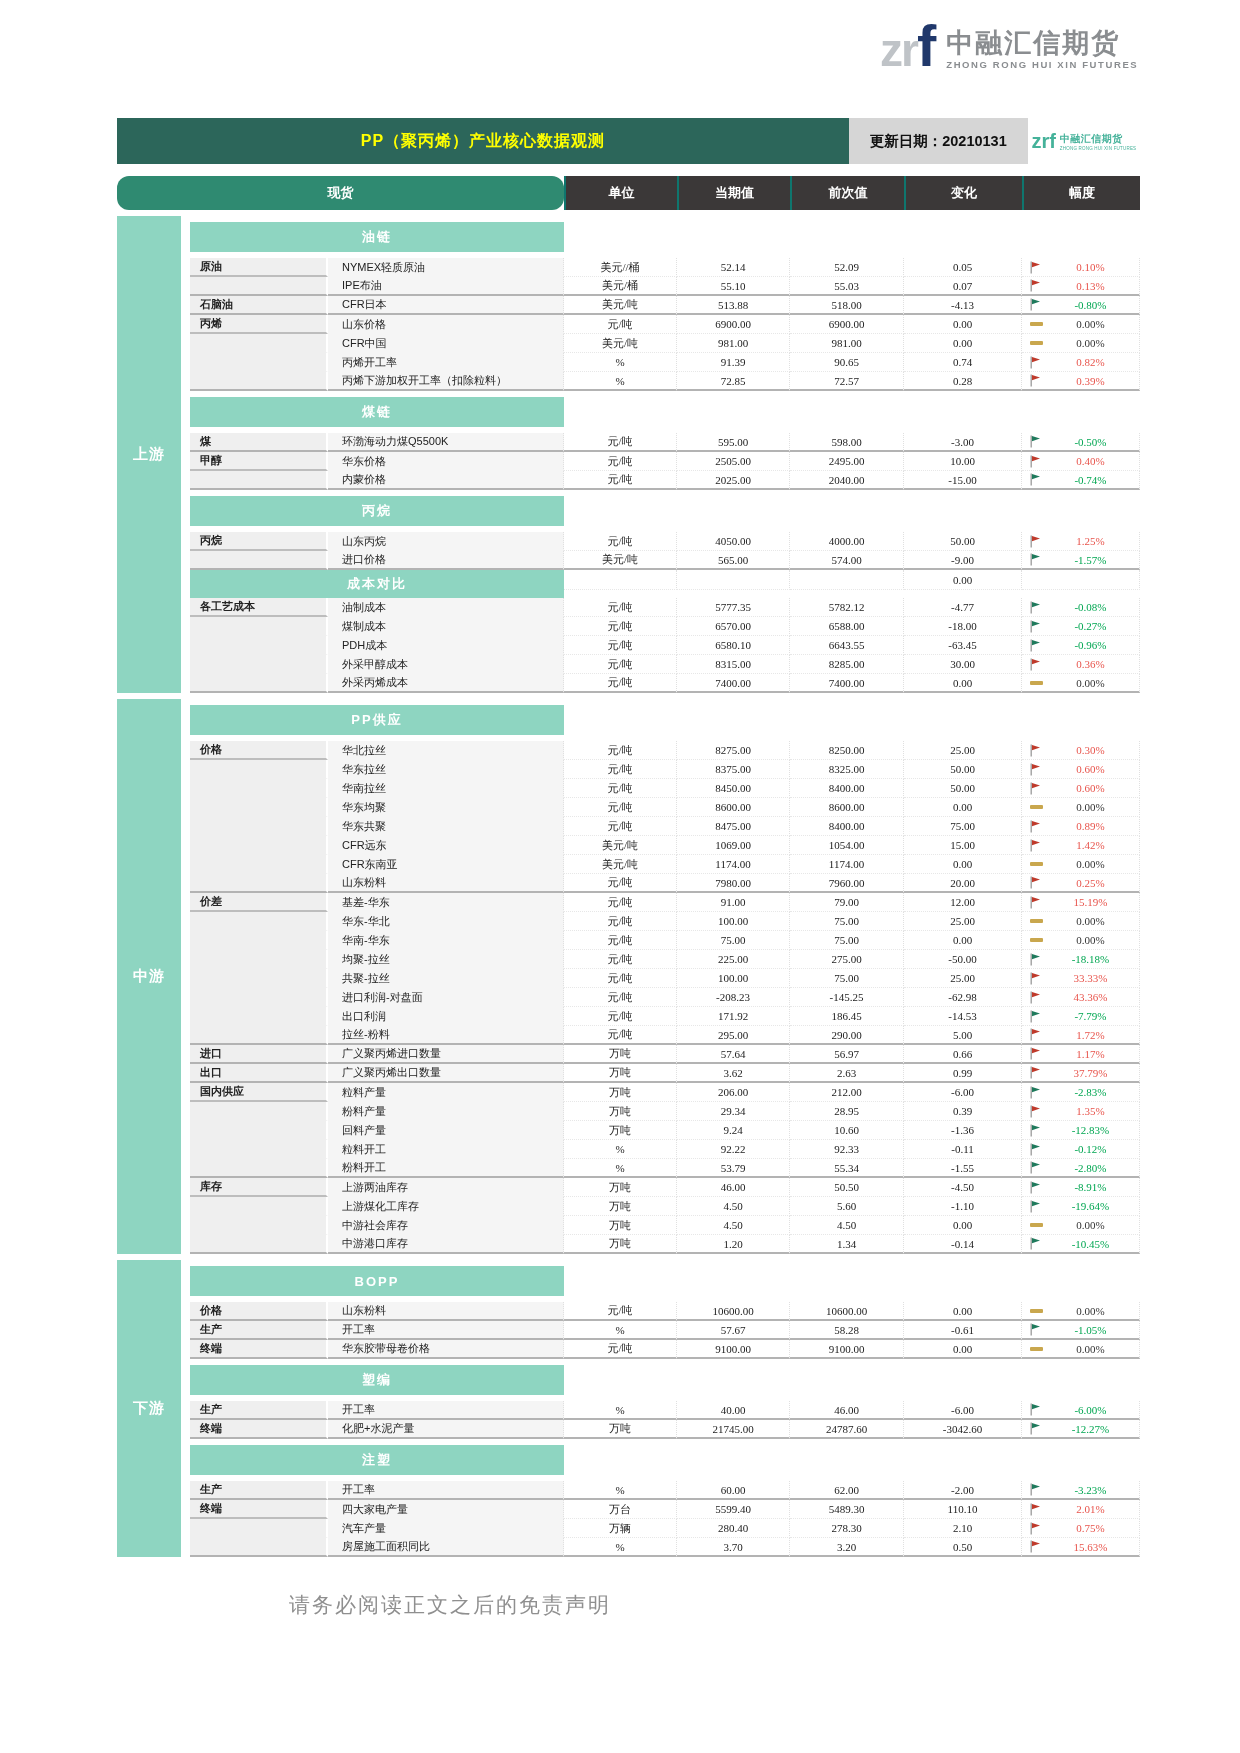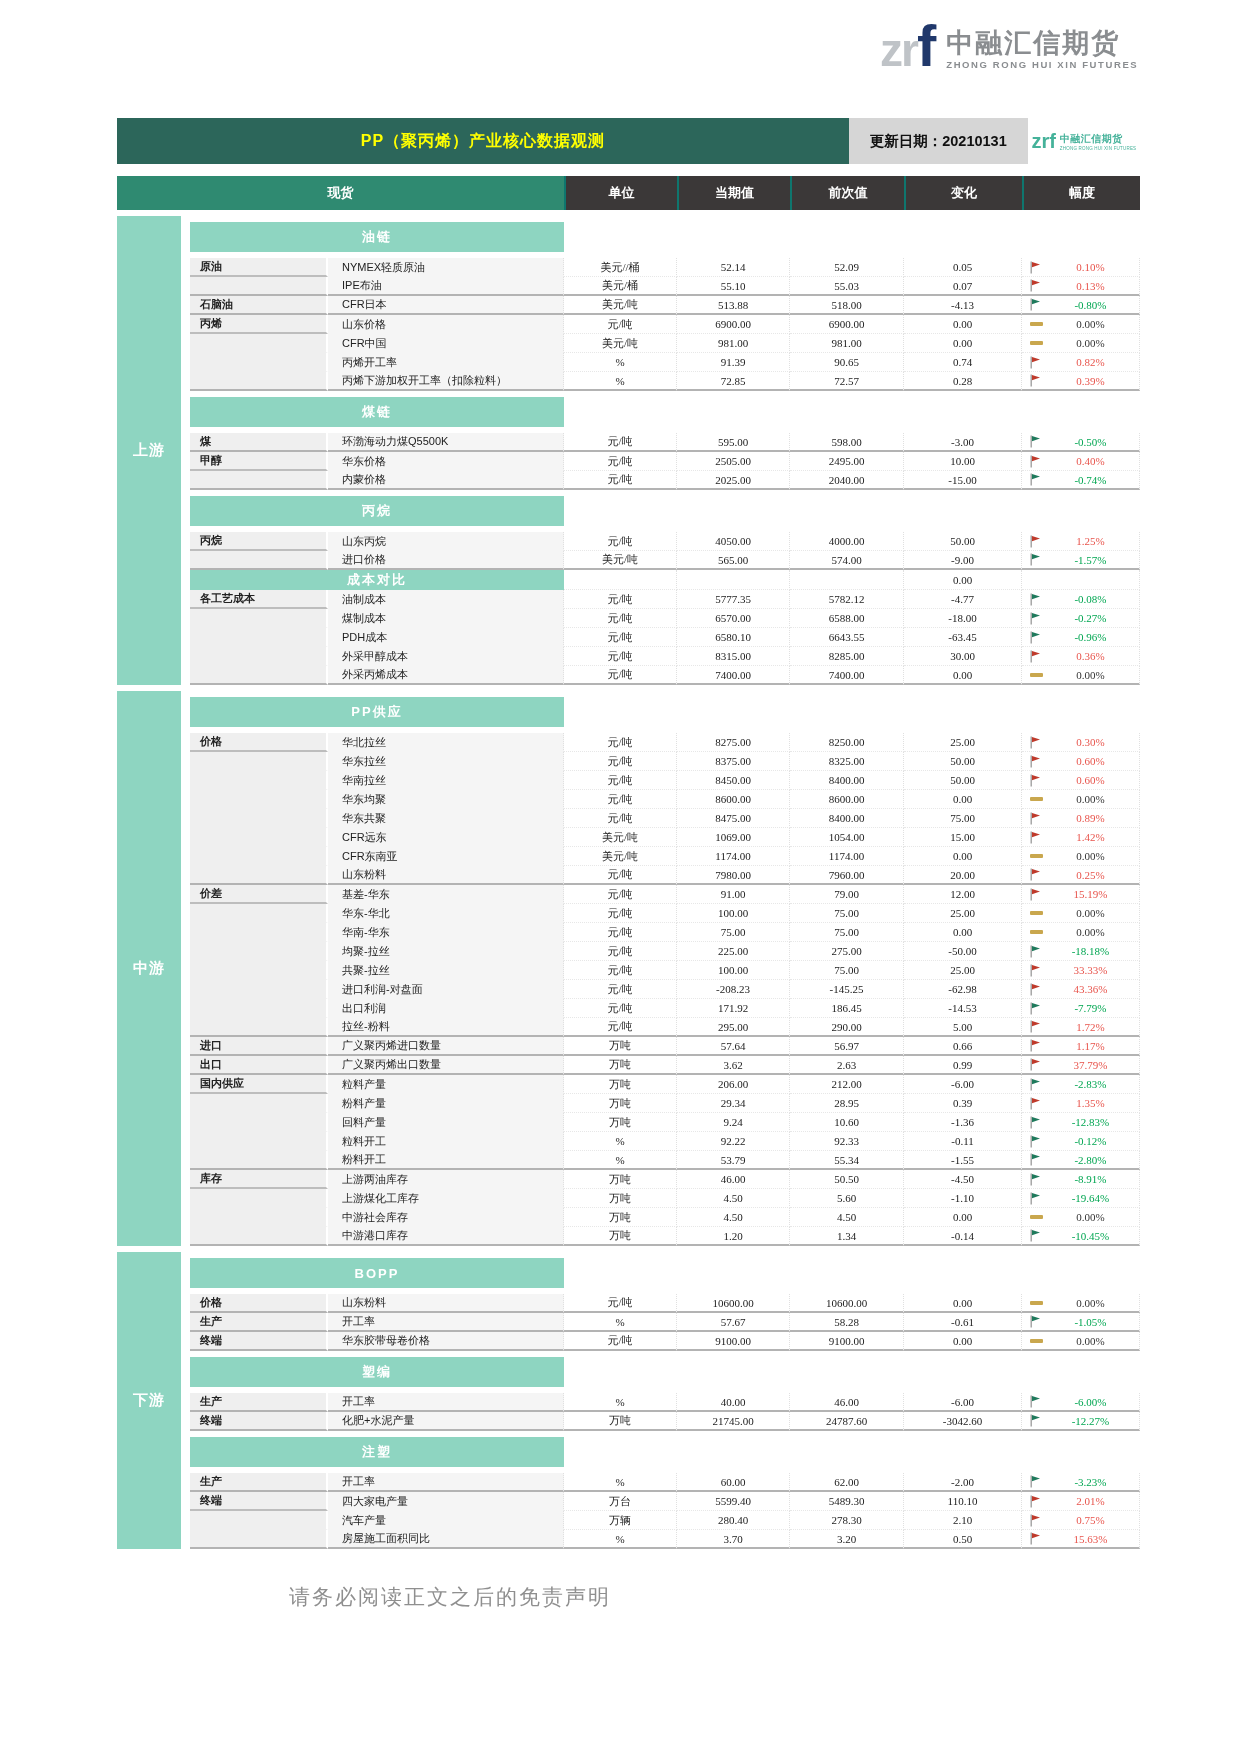--- a/index.html
+++ b/index.html
@@ -31,32 +31,32 @@
   .mini-logo{width:118px; background:#fff; display:flex; align-items:center; justify-content:center; gap:4px;}
   .mini-zrf{font-weight:bold; font-size:20px; color:#45b29a; line-height:1;}
   .mini-text{display:flex; flex-direction:column;}
   .mini-cn{font-size:10px; font-weight:bold; color:#45b29a; letter-spacing:0.5px;}
   .mini-en{font-size:4.5px; color:#45b29a; letter-spacing:0.2px;}
 
   
   .thead{display:grid; grid-template-columns:447px 113px 113px 114px 118px 118px; margin-top:12px; height:34px;}
   .th{background:var(--header-dark); color:#fff; font-size:13px; font-weight:bold;
     display:flex; align-items:center; justify-content:center; border-left:2px solid #0f766e;}
-  .th:first-child{border-left:none; background:var(--spot-teal);}
+  .th:first-child{border-left:none; background:var(--spot-teal);border-radius:12px;}
 
   
   .region{display:flex; margin-top:6px;}
   .strip{flex:0 0 64px; background:var(--band-teal); display:flex; align-items:center; justify-content:center;
     margin-right:9px; color:#fff; font-size:15px; font-weight:bold; letter-spacing:1px;}
   .region-body{flex:1;}
 
   .band-row{display:grid; grid-template-columns:138px 236px 113px 113px 114px 118px 118px;}
   .band{grid-column:1/3; background:var(--band-teal); color:#fff; font-weight:bold; font-size:13px;
     height:30px; margin:6px 0; display:flex; align-items:center; justify-content:center; letter-spacing:2px;}
-  .band-row.inline .band{height:20px; margin:0;}
+  .band-row.inline .band{height:28px; margin:0;}
   .band-row.inline .cell{height:20px;}
 
   .row{display:grid; grid-template-columns:138px 236px 113px 113px 114px 118px 118px;}
   .cell{height:19px; font-size:11px; display:flex; align-items:center; justify-content:center;
     border-right:1px dotted #e0e0e0; border-bottom:1px dotted #e7e7e7;
     font-family:"Liberation Serif","DejaVu Serif",serif; color:#222;}
   .cell.label{background:var(--label-bg); justify-content:flex-start; padding-left:10px;
     font-family:"Liberation Sans","DejaVu Sans",sans-serif; font-weight:bold; font-size:11px;
     border-right:2px solid #fff; border-bottom:1px solid var(--label-bg);}
   .cell.label.has{border-bottom:2px solid #bdbdbd;}

